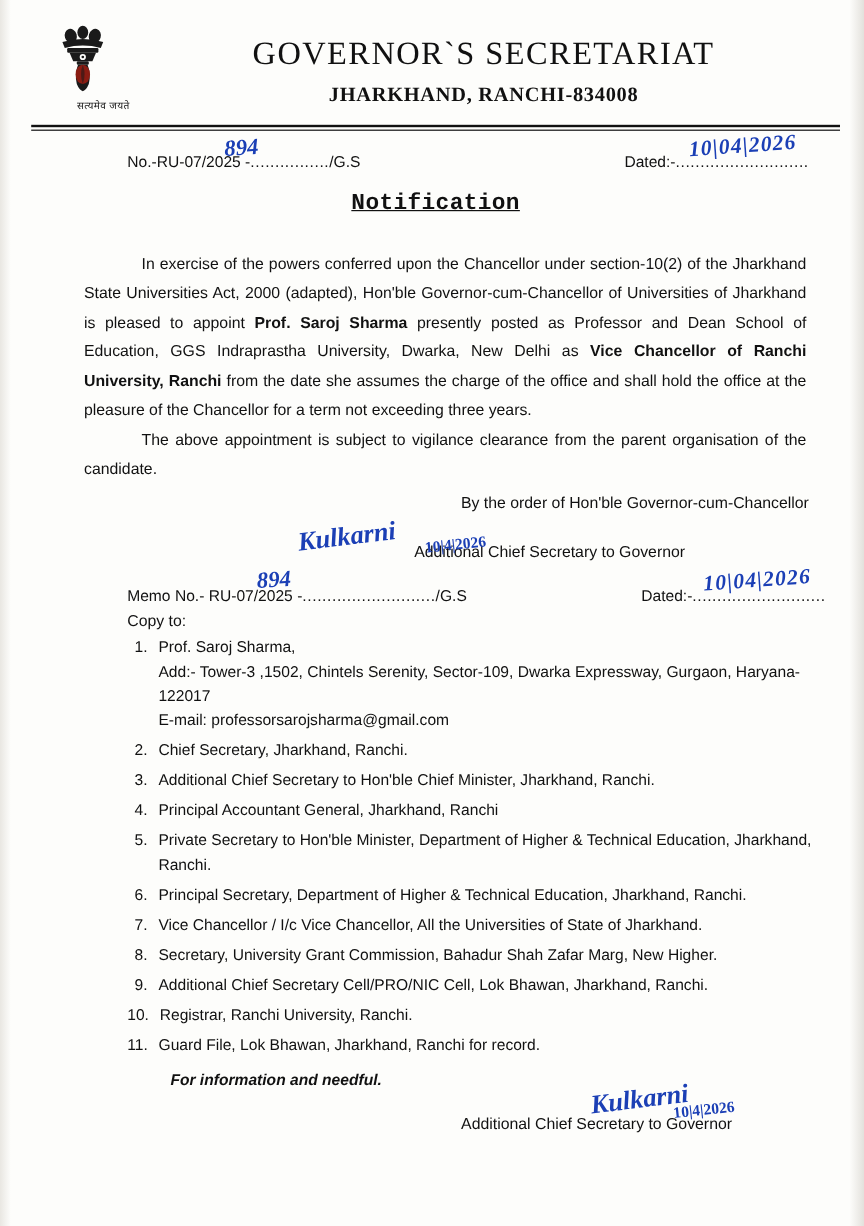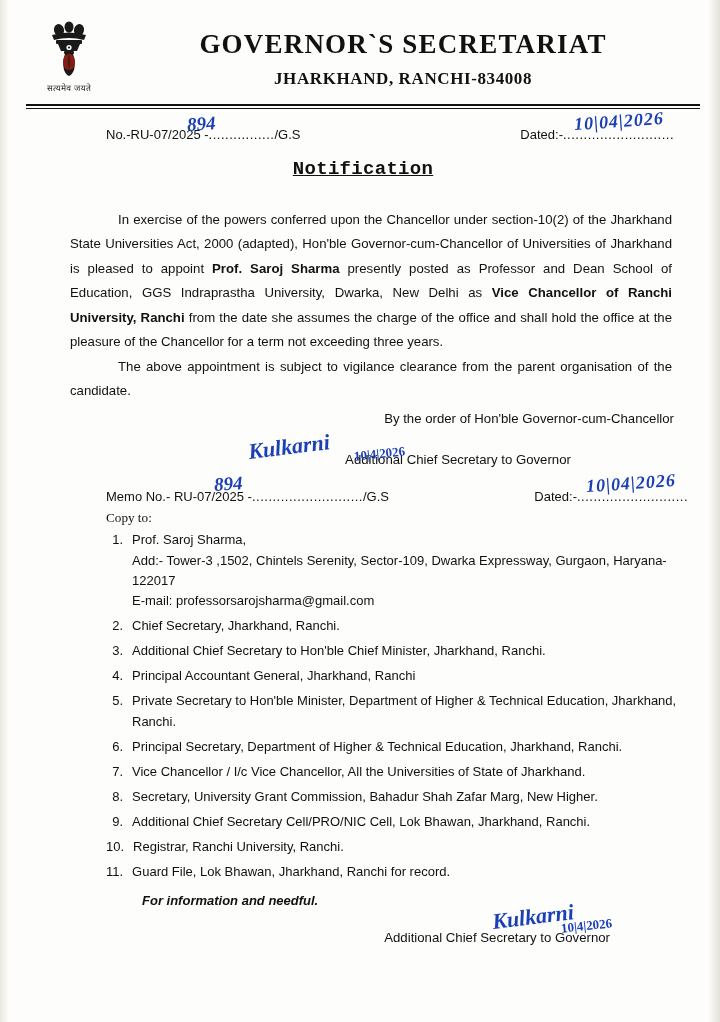--- a/index.html
+++ b/index.html
@@ -38,40 +38,41 @@
 
   
   .letterhead {
     display: flex;
     align-items: flex-start;
     padding: 4px 4px 2px 6px;
   }
   .emblem {
     width: 78px;
     flex: 0 0 78px;
-    text-align: center;
+    text-align: right;
     padding-top: 2px;
+    font-family: Liberation Serif, serif;
   }
   .emblem svg { display: block; margin: 0 auto; }
   .emblem-motto {
     font-size: 8.5px;
     letter-spacing: .3px;
     margin-top: 2px;
     color: #1a1a1a;
     white-space: nowrap;
   }
   .head-center {
     flex: 1 1 auto;
     text-align: center;
     padding-top: 14px;
   }
   .head-title {
     font-family: "Liberation Serif", serif;
     font-size: 27px;
-    font-weight: bold;
+    font-weight: normal;
     letter-spacing: 1.2px;
     line-height: 1.1;
   }
   .head-sub {
     font-family: "Liberation Serif", serif;
     font-size: 17px;
     font-weight: bold;
     letter-spacing: .6px;
     margin-top: 9px;
   }
@@ -207,21 +208,20 @@
     font-size: 13px;
     position: relative;
   }
   .memoline .hand-num { left: 190px; top: -16px; }
   .memoline .ref-date { margin-left: auto; }
   .memoline .hand-date { left: 52px; top: -16px; }
 
   .copyto {
     font-size: 13.2px;
     padding: 6px 0 0 82px;
-    font-family: Liberation Serif, serif;
   }
 
   ol.copy-list {
     list-style: none;
     margin: 4px 0 0 0;
     padding: 0 24px 0 82px;
     font-size: 13px;
     line-height: 1.55;
   }
   ol.copy-list > li {

